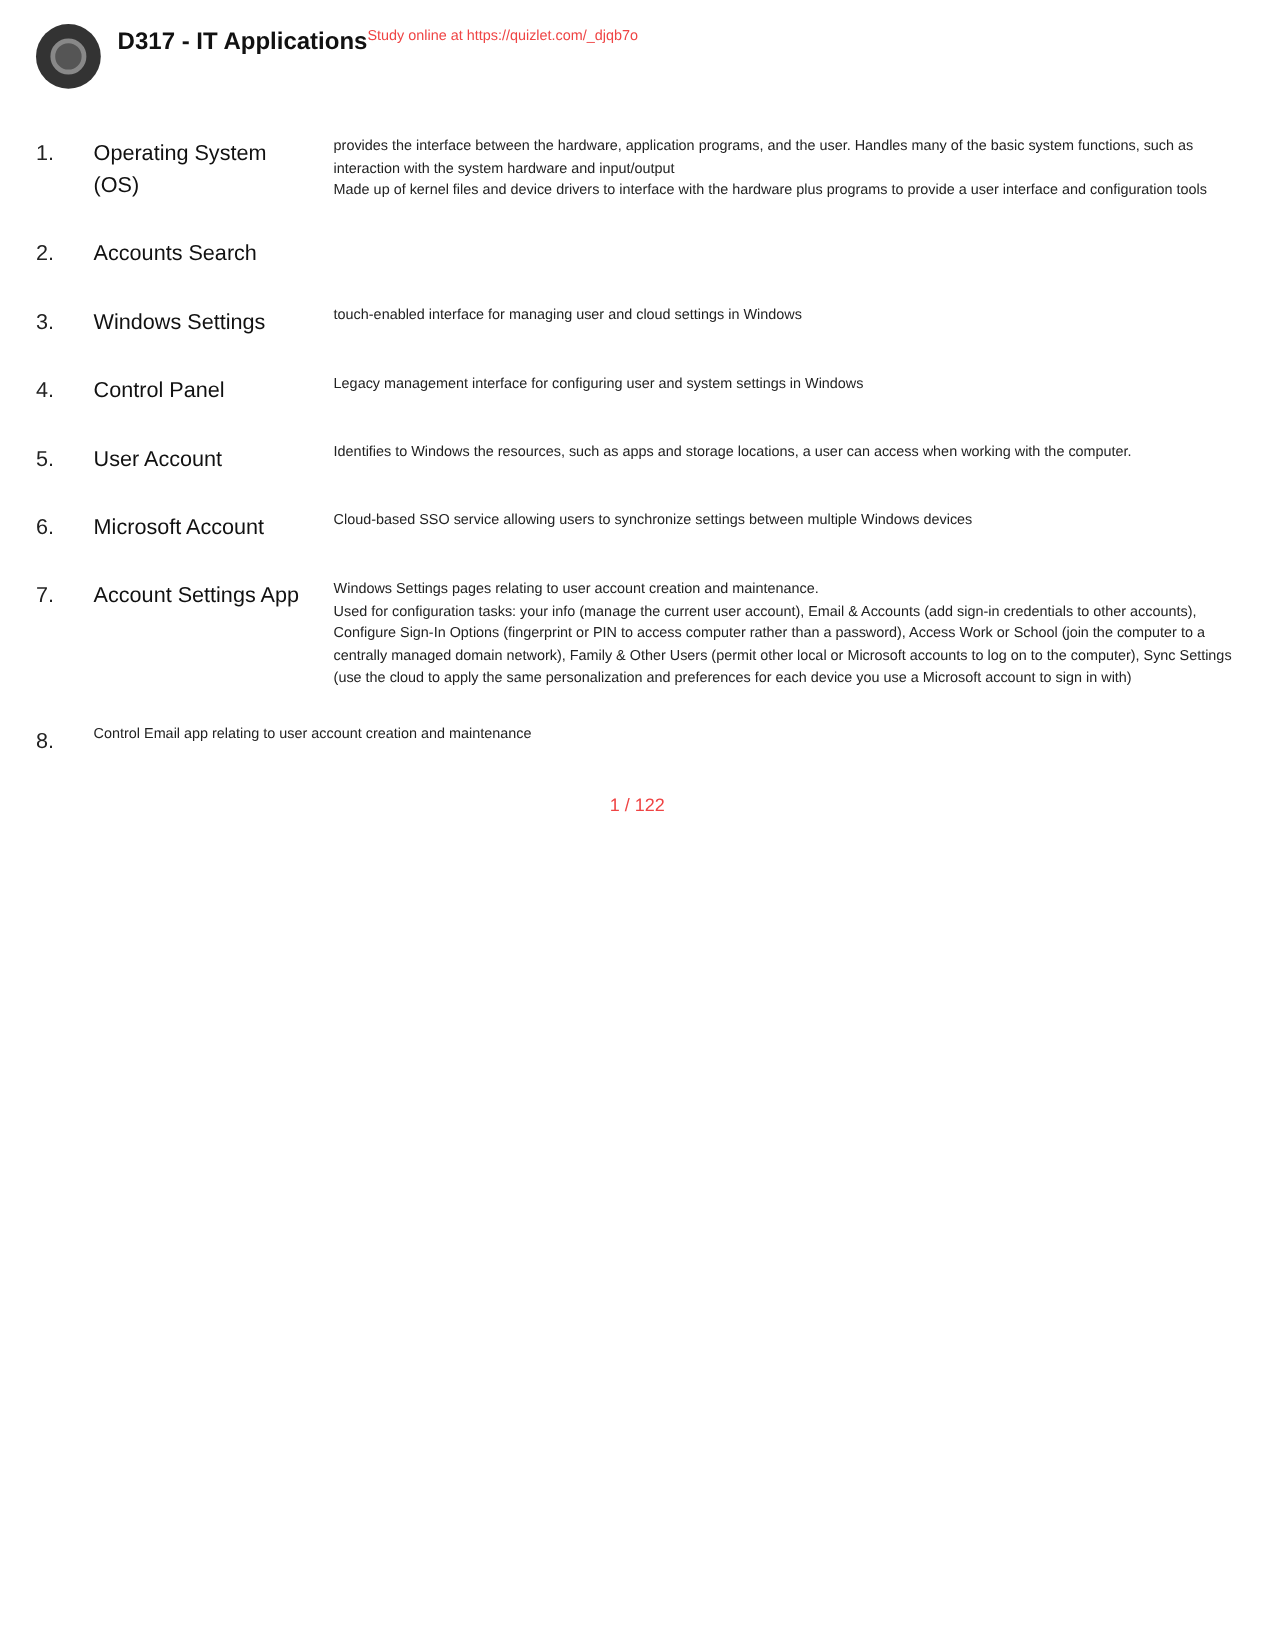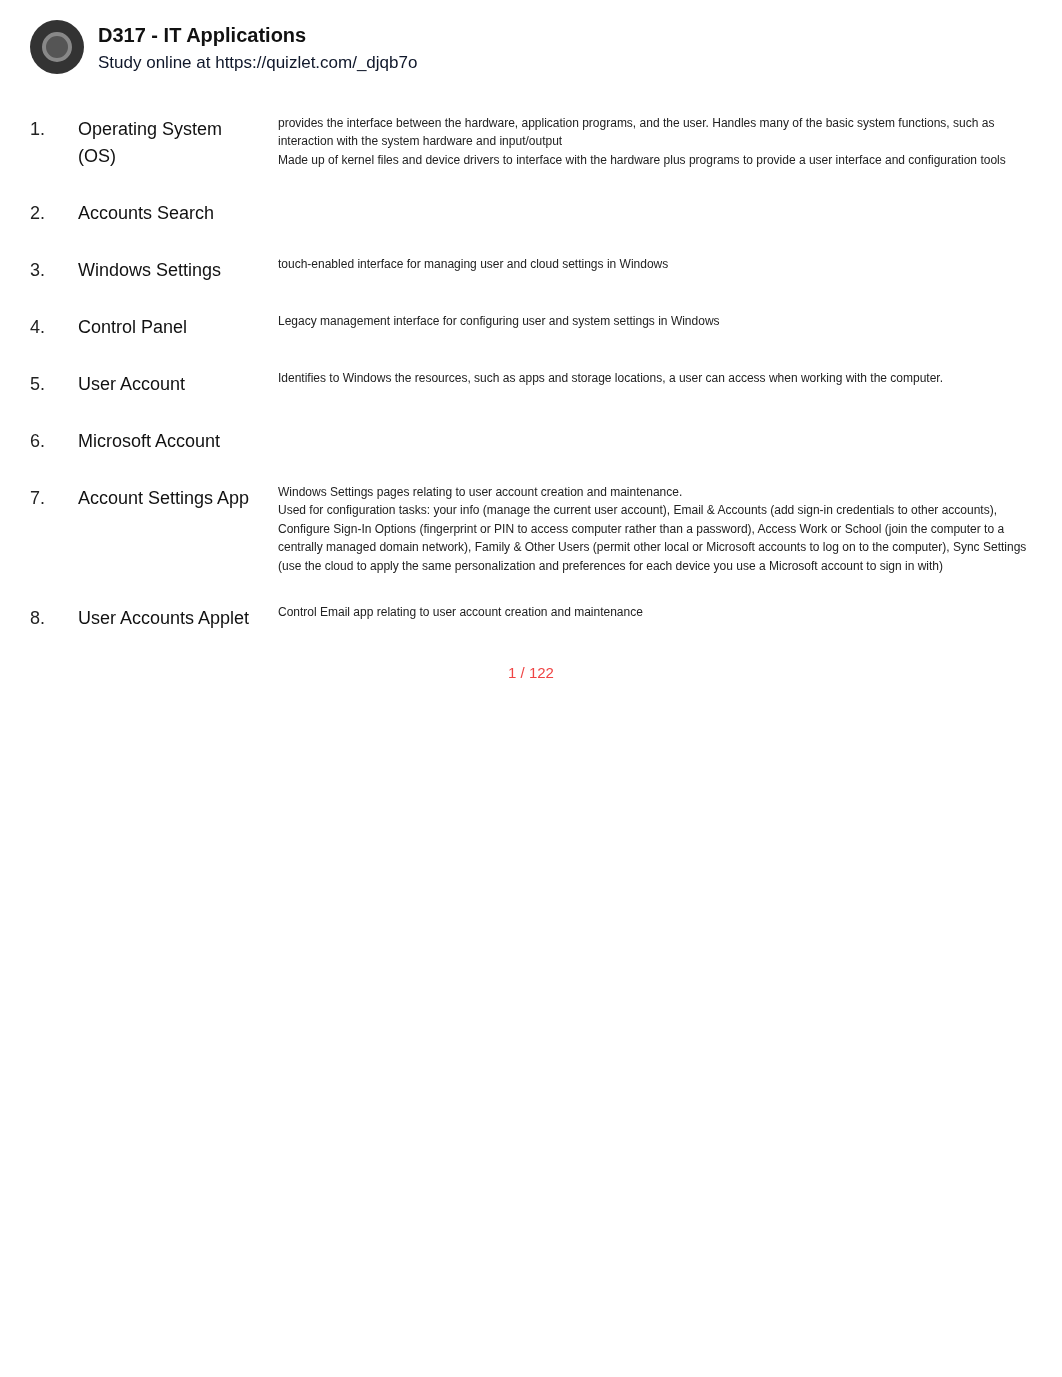--- a/index.html
+++ b/index.html
@@ -43,35 +43,35 @@
     .logo-inner {
       width: 30px;
       height: 30px;
       border-radius: 50%;
       background: #555555;
       border: 4px solid #888888;
     }
 
     .header-text {
       display: flex;
-      flex-direction: column;
+      flex-direction: row;
       justify-content: center;
     }
 
     .header-title {
       font-family: Arial, sans-serif;
       font-weight: bold;
       font-size: 20px;
       color: #111111;
     }
 
     .header-subtitle {
       font-family: Arial, sans-serif;
-      font-size: 17px;
-      color: #0f172a;
+      font-size: 12px;
+      color: #ef4444;
     }
 
     .terms-list {
       width: 100%;
     }
 
     .term-row {
       display: flex;
       align-items: flex-start;
       margin-bottom: 28px;
@@ -148,28 +148,28 @@
       <div class="term-definition">Legacy management interface for configuring user and system settings in Windows</div>
     </div>
     <div class="term-row">
       <div class="term-number">5.</div>
       <div class="term-word">User Account</div>
       <div class="term-definition">Identifies to Windows the resources, such as apps and storage locations, a user can access when working with the computer.</div>
     </div>
     <div class="term-row">
       <div class="term-number">6.</div>
       <div class="term-word">Microsoft Account</div>
+      <div class="term-definition">Cloud-based SSO service allowing users to synchronize settings between multiple Windows devices</div>
     </div>
     <div class="term-row">
       <div class="term-number">7.</div>
       <div class="term-word">Account Settings App</div>
       <div class="term-definition">Windows Settings pages relating to user account creation and maintenance.<br>Used for configuration tasks: your info (manage the current user account), Email &amp; Accounts (add sign-in credentials to other accounts), Configure Sign-In Options (fingerprint or PIN to access computer rather than a password), Access Work or School (join the computer to a centrally managed domain network), Family &amp; Other Users (permit other local or Microsoft accounts to log on to the computer), Sync Settings (use the cloud to apply the same personalization and preferences for each device you use a Microsoft account to sign in with)</div>
     </div>
     <div class="term-row">
       <div class="term-number">8.</div>
-      <div class="term-word">User Accounts Applet</div>
       <div class="term-definition">Control Email app relating to user account creation and maintenance</div>
     </div>
   </div>
 
 <div class="footer">
   <span>1 / 122</span>
 </div>
 
 </body></html>

